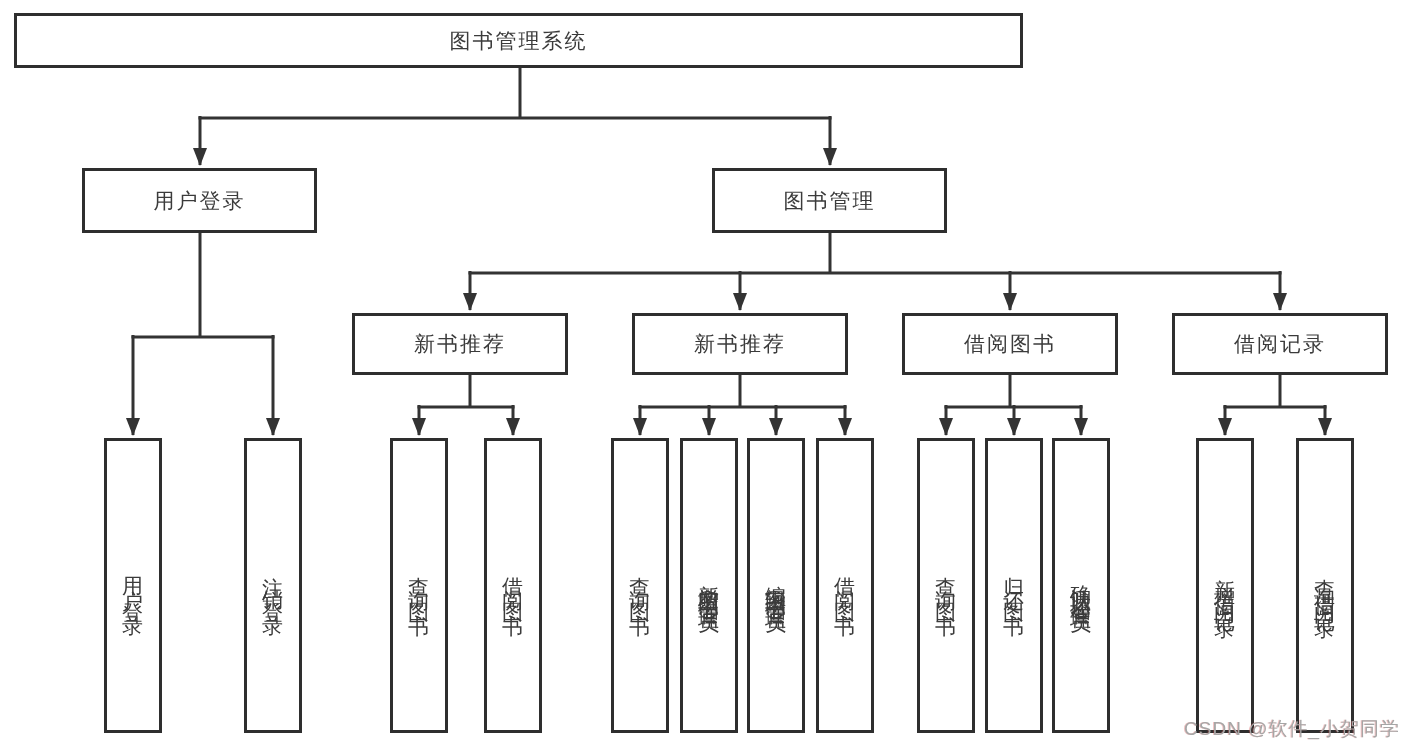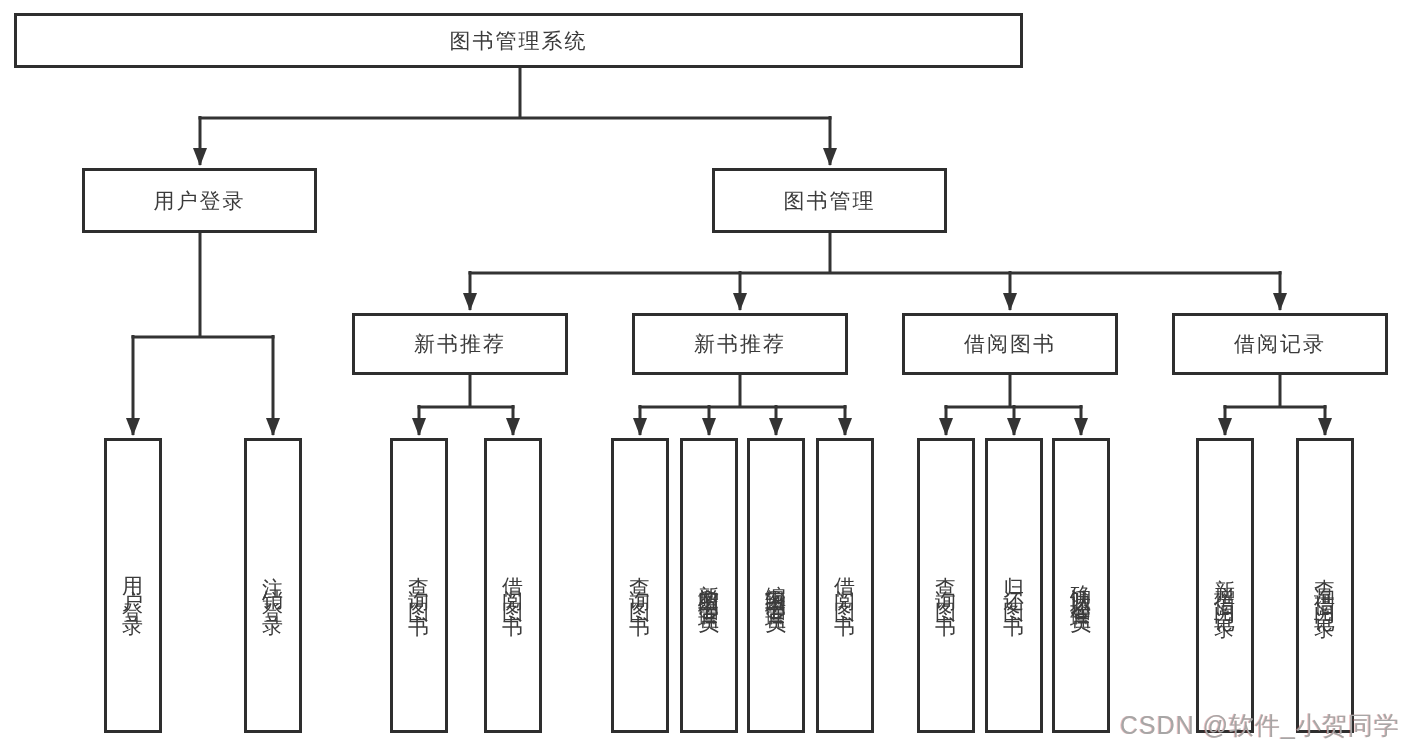--- a/index.html
+++ b/index.html
@@ -40,21 +40,21 @@
     text-orientation: mixed;
     font-size: 21px;
     color: #3b3b3b;
     line-height: 1;
     white-space: nowrap;
   }
   #watermark {
     position: absolute;
     right: 5px;
     bottom: 5px;
-    font-size: 25px;
+    font-size: 19px;
     color: #a6a6a6;
     letter-spacing: 1px;
     text-shadow: -1px 0 0 rgba(214,80,80,0.35);
     white-space: nowrap;
   }
 </style>
 </head>
 <body>
 
 <div id="stage">

